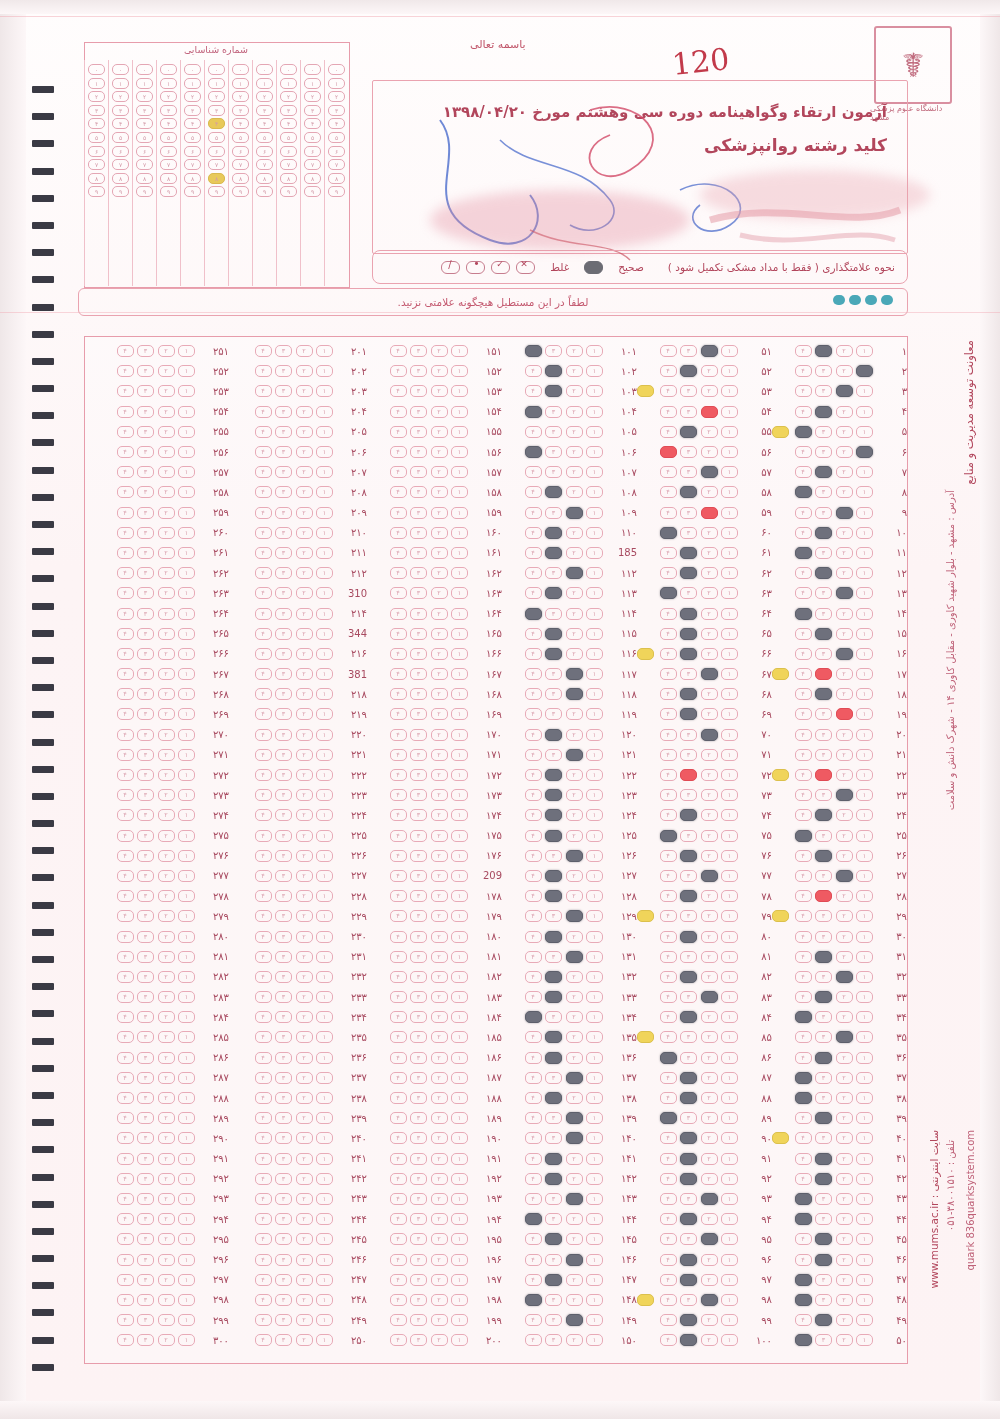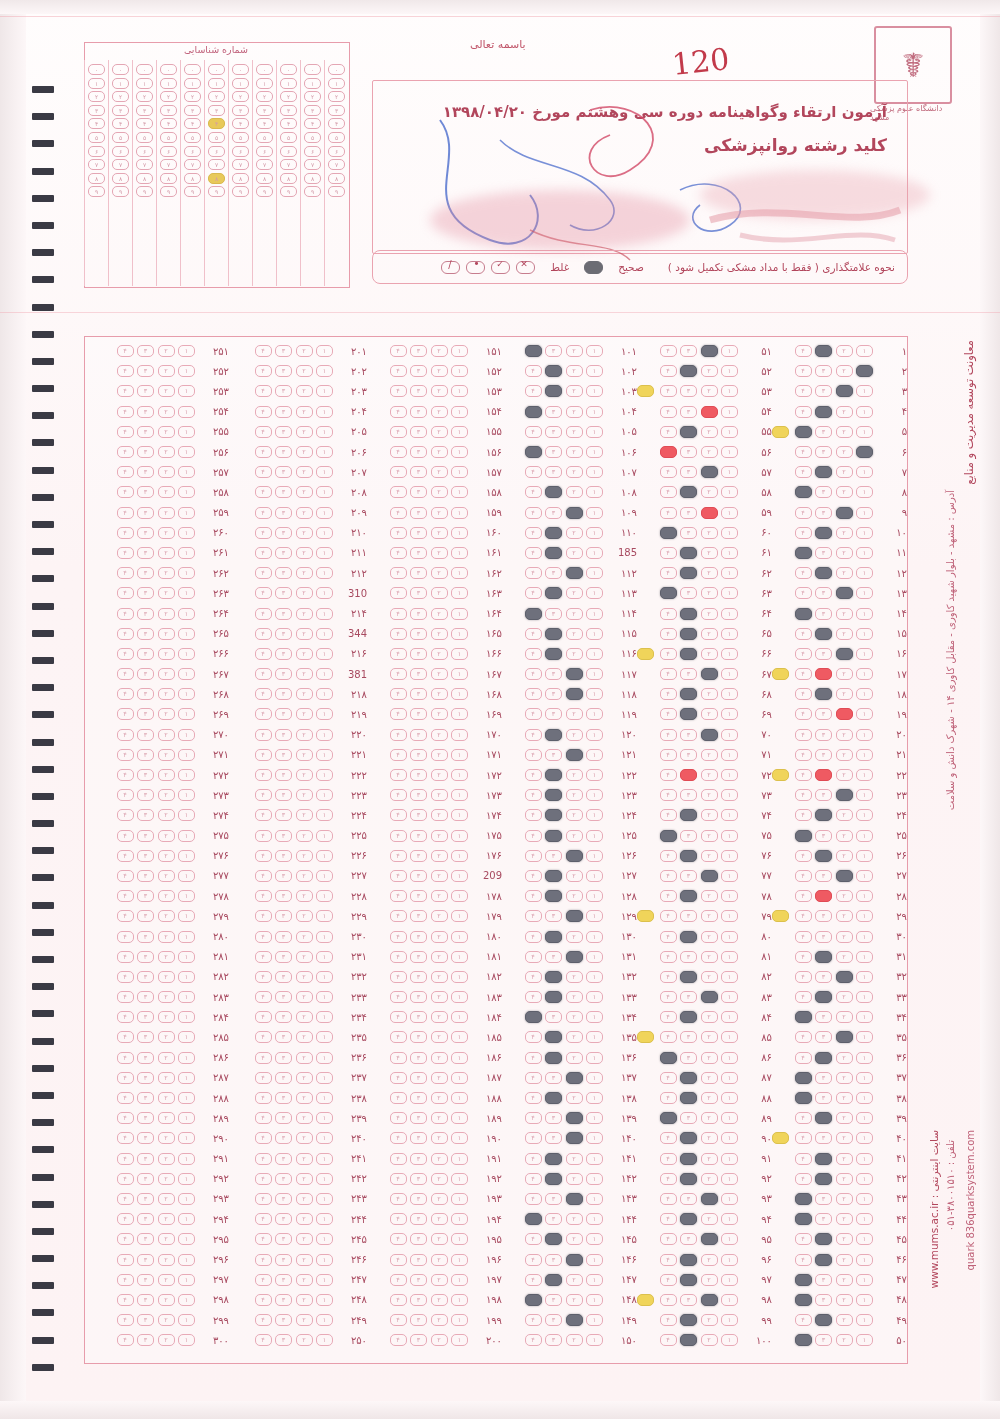--- a/index.html
+++ b/index.html
@@ -174,20 +174,29 @@
     <span class="lbl">نحوه علامتگذاری ( فقط با مداد مشکی تکمیل شود )</span>
     <span class="lbl">صحیح</span>
     <span class="mk filled"></span>
     <span class="lbl">غلط</span>
     <span class="mk x"></span>
     <span class="mk v"></span>
     <span class="mk dot"></span>
     <span class="mk slash"></span>
   </div>
 
+  <div class="notice">
+    <span>لطفاً در این مستطیل هیچگونه علامتی نزنید.</span>
+    <span class="dots4">
+        <i></i>
+        <i></i>
+        <i></i>
+        <i></i>
+      </span>
+  </div>
 
   <div class="idbox"></div>
   <div class="idtitle">شماره شناسایی</div>
   <div class="idgrid" id="idgrid">
       <div class="col">
         <div class="obub">۰</div>
         <div class="obub">۱</div>
         <div class="obub">۲</div>
         <div class="obub">۳</div>
         <div class="obub">۴</div>

